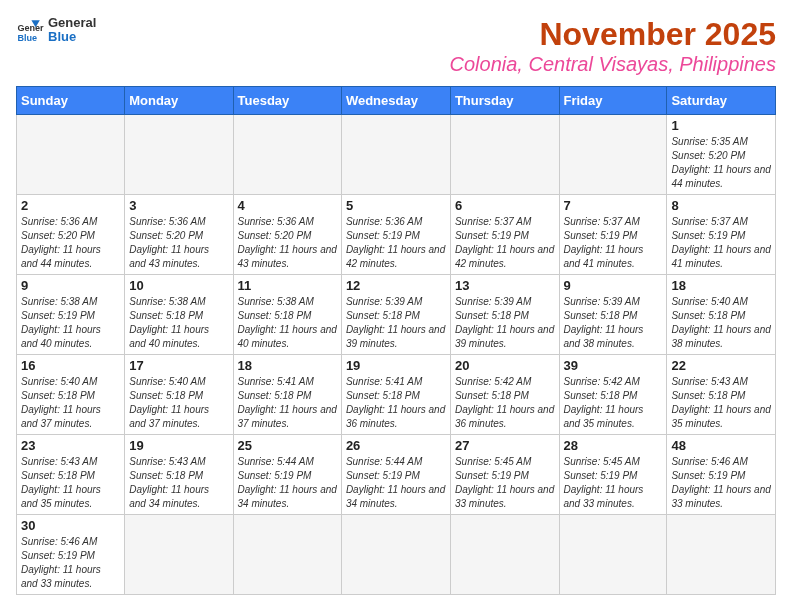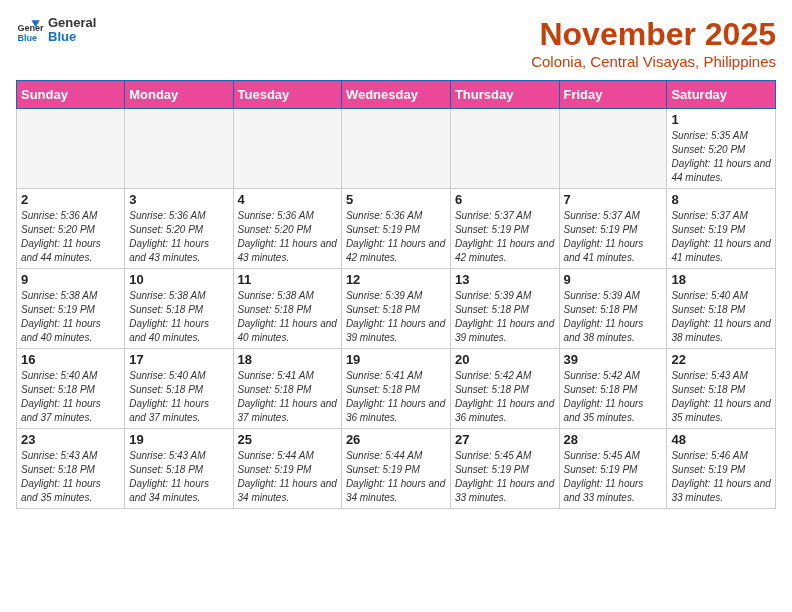--- a/index.html
+++ b/index.html
@@ -27,30 +27,31 @@
     }
     .title-area {
       text-align: right;
     }
     .month-title {
       font-size: 32px;
       font-weight: bold;
       color: #c2410c;
     }
     .location-title {
-      font-size: 15px;
-      color: #c2410c;
+      font-size: 20px;
+      color: #ec4899;
+      font-style: italic;
     }
     .calendar {
       width: 100%;
       border-collapse: collapse;
       border: 1px solid #ccc;
     }
     .calendar th {
-      background: #ec4899;
+      background: #3b82f6;
       color: #fff;
       font-size: 13px;
       padding: 6px 4px;
       text-align: left;
       border: 1px solid #2060b0;
     }
     .calendar td {
       border: 1px solid #ccc;
       vertical-align: top;
       padding: 3px 4px;
@@ -242,14 +243,26 @@
         </td>
         <td>
           <span class="day-num">28</span>
           <div class="day-info">Sunrise: 5:45 AM<br>Sunset: 5:19 PM<br>Daylight: 11 hours and 33 minutes.</div>
         </td>
         <td>
           <span class="day-num">48</span>
           <div class="day-info">Sunrise: 5:46 AM<br>Sunset: 5:19 PM<br>Daylight: 11 hours and 33 minutes.</div>
         </td>
       </tr>
+      <tr class="last-row">
+        <td class="has-day">
+          <span class="day-num">30</span>
+          <div class="day-info">Sunrise: 5:46 AM<br>Sunset: 5:19 PM<br>Daylight: 11 hours and 33 minutes.</div>
+        </td>
+        <td class="empty"></td>
+        <td class="empty"></td>
+        <td class="empty"></td>
+        <td class="empty"></td>
+        <td class="empty"></td>
+        <td class="empty"></td>
+      </tr>
     </tbody>
 </table>
 
 </body></html>

